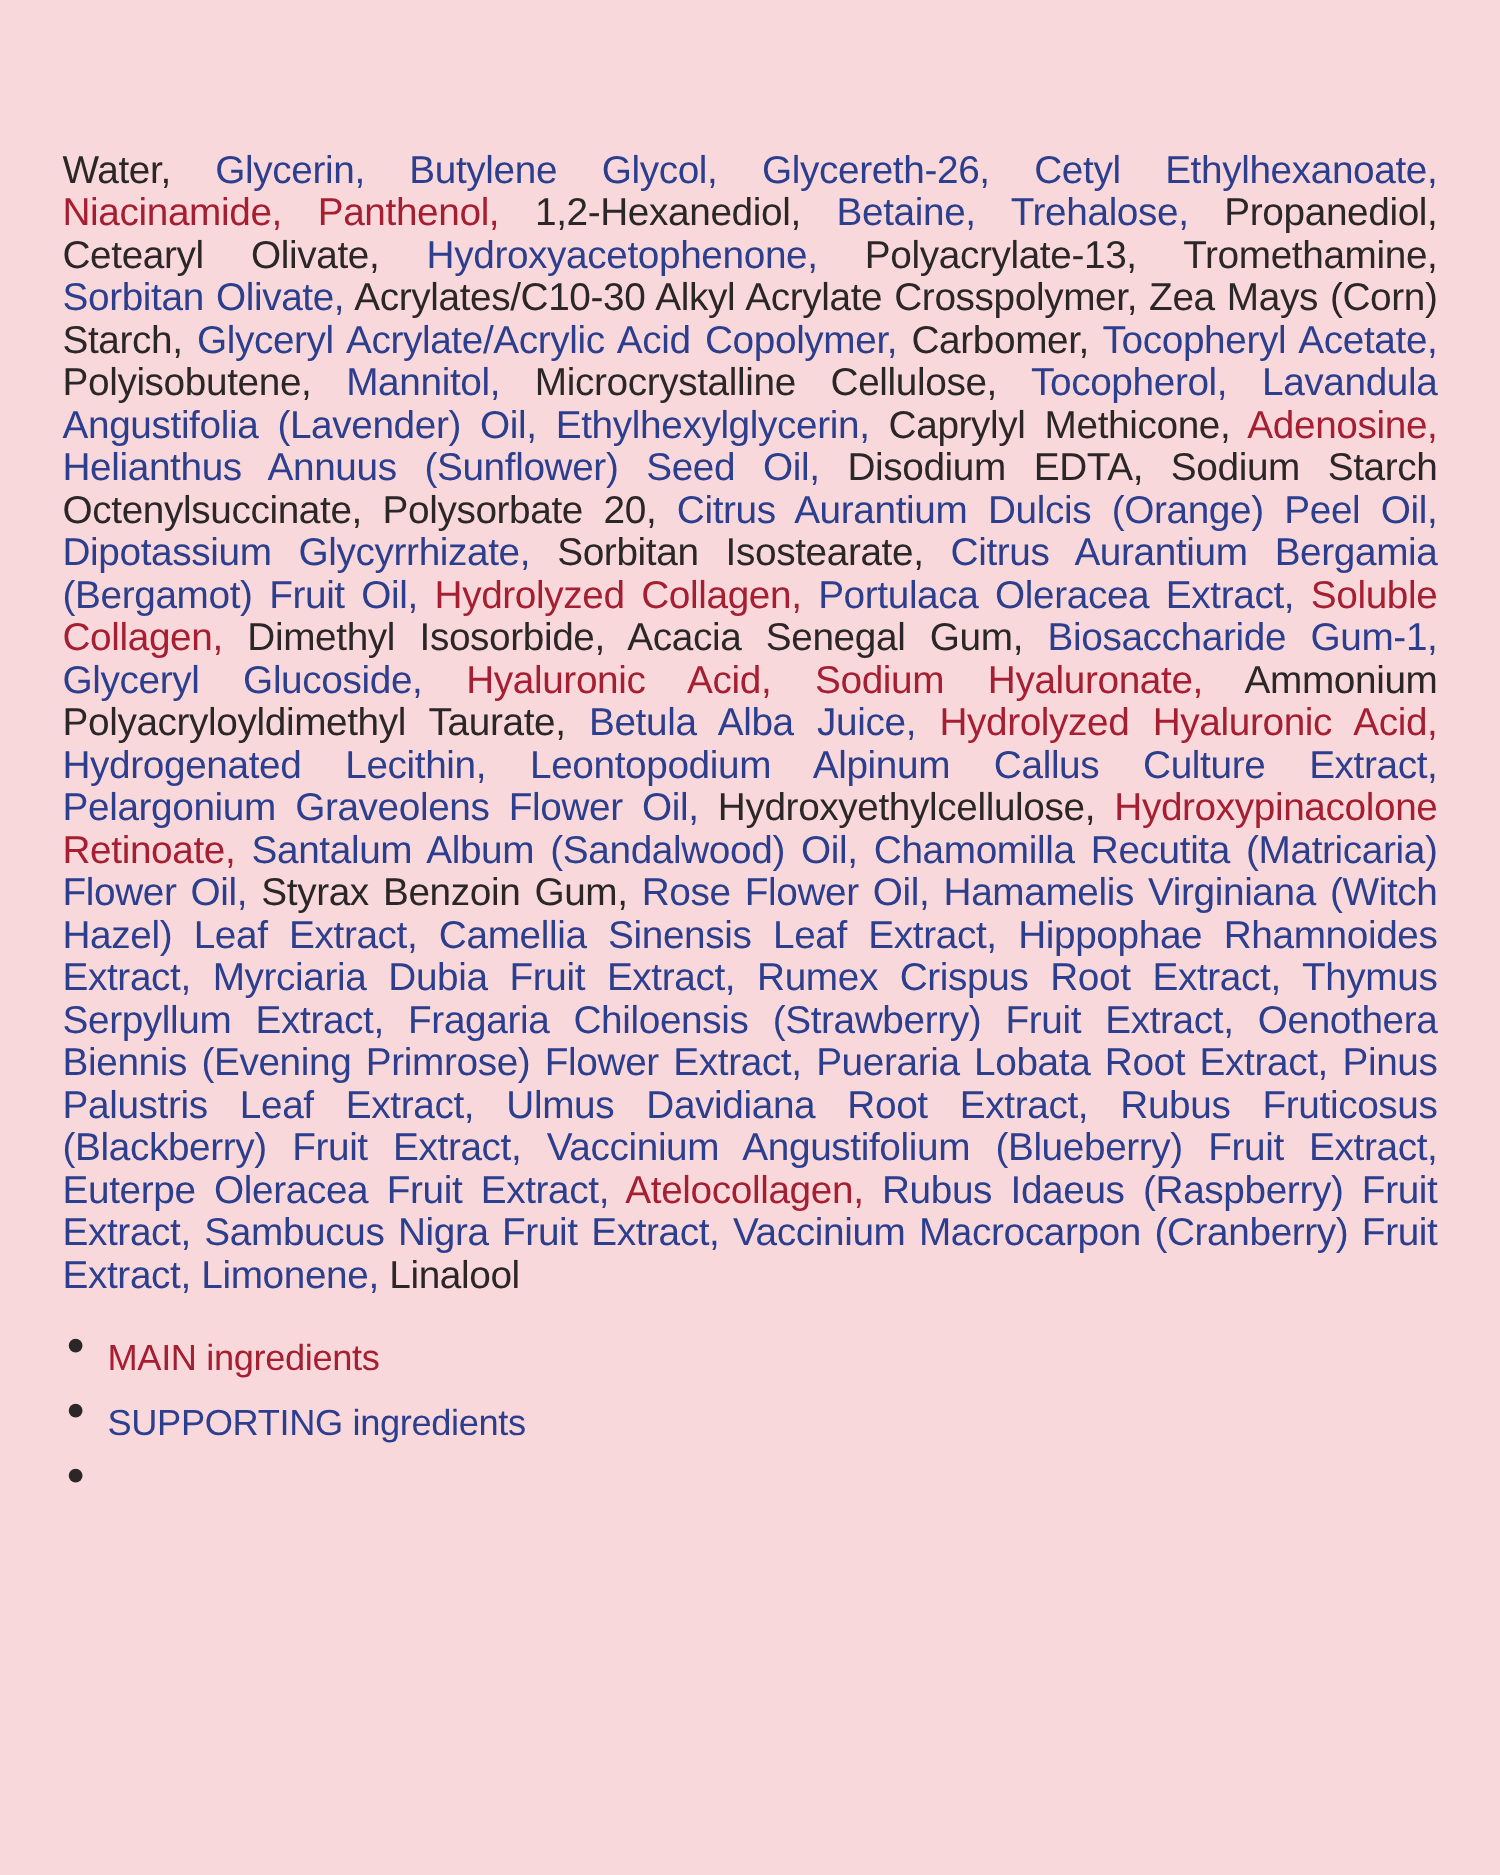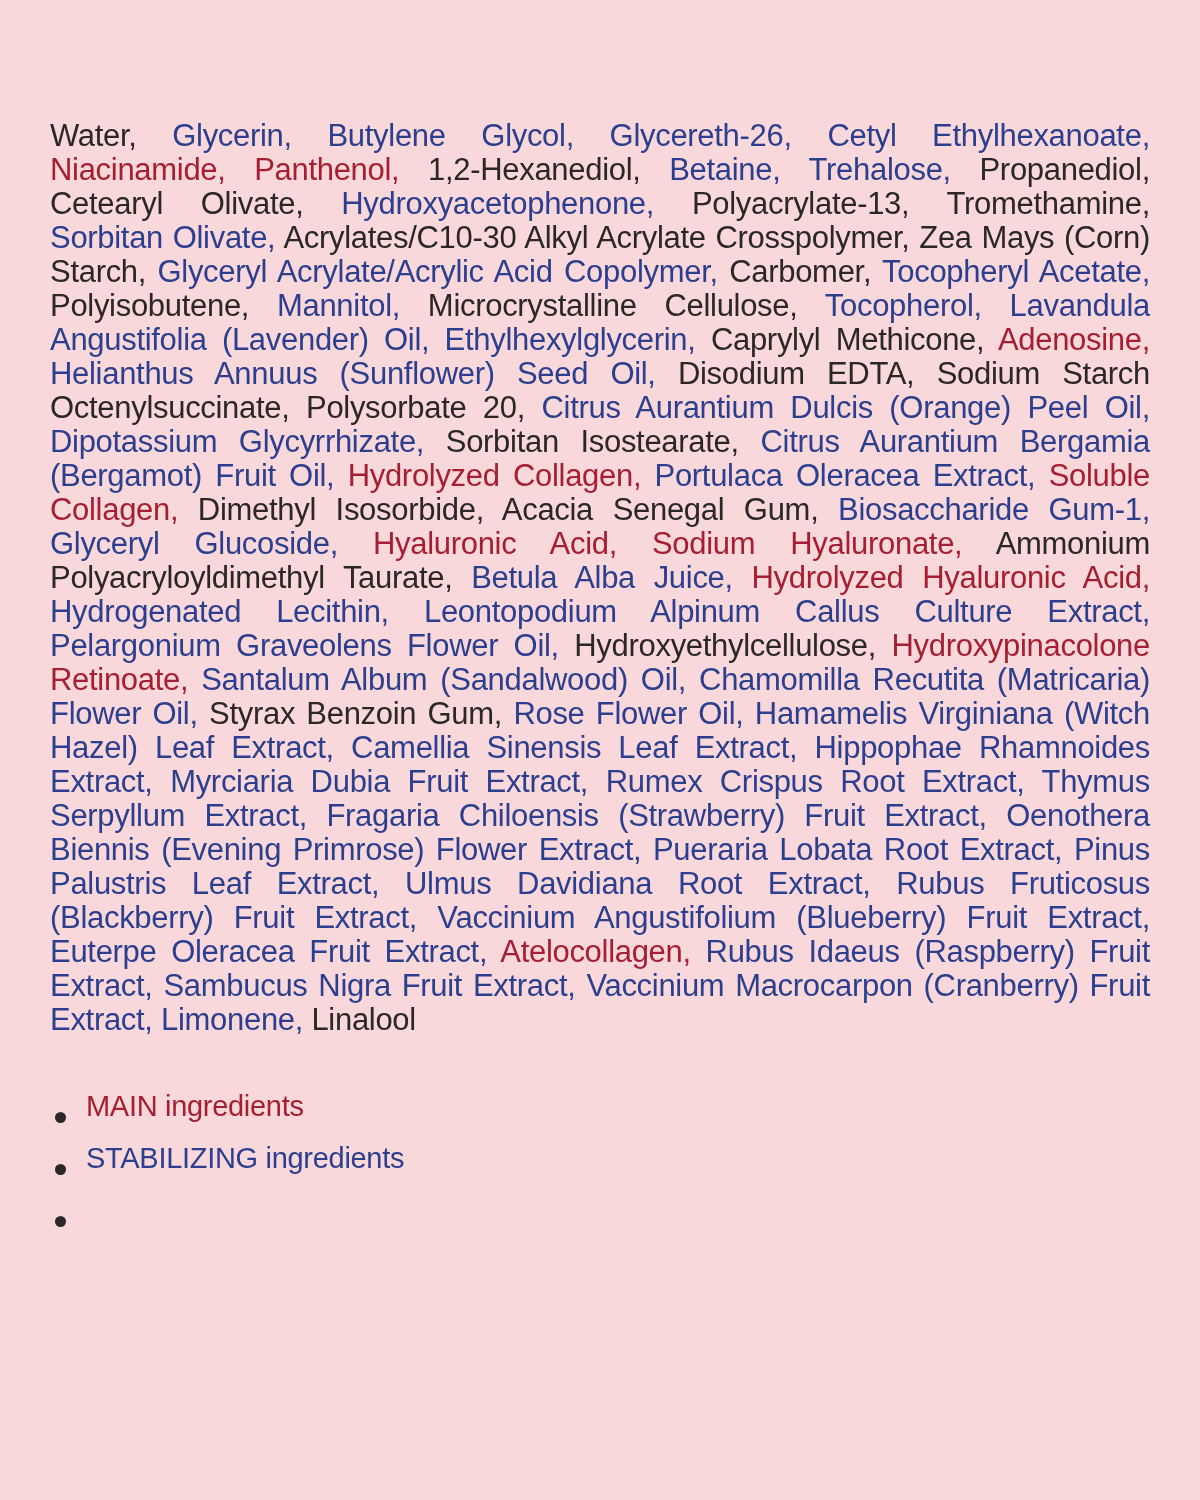--- a/index.html
+++ b/index.html
@@ -30,21 +30,21 @@
   }
   .ing{white-space:normal;}
   .ing.main{color:var(--main);}
   .ing.supporting{color:var(--supporting);}
   .ing.stabilizing{color:var(--stabilizing);}
   .legend{
     margin:34px 50px 0 55px;
   }
   .legend-row{
     display:flex;
-    align-items:flex-end;
+    align-items:flex-start;
     height:52px;
   }
   .bullet{
     width:11px;height:11px;
     border-radius:50%;
     background:var(--stabilizing);
     margin-right:20px;
     flex:0 0 auto;
   }
   .legend-label{
@@ -62,20 +62,20 @@
 
   <p class="ingredients-paragraph"><span class="ing stabilizing">Water,</span> <span class="ing supporting">Glycerin,</span> <span class="ing supporting">Butylene Glycol,</span> <span class="ing supporting">Glycereth-26,</span> <span class="ing supporting">Cetyl Ethylhexanoate,</span> <span class="ing main">Niacinamide,</span> <span class="ing main">Panthenol,</span> <span class="ing stabilizing">1,2-Hexanediol,</span> <span class="ing supporting">Betaine,</span> <span class="ing supporting">Trehalose,</span> <span class="ing stabilizing">Propanediol,</span> <span class="ing stabilizing">Cetearyl Olivate,</span> <span class="ing supporting">Hydroxyacetophenone,</span> <span class="ing stabilizing">Polyacrylate-13,</span> <span class="ing stabilizing">Tromethamine,</span> <span class="ing supporting">Sorbitan Olivate,</span> <span class="ing stabilizing">Acrylates/C10-30 Alkyl Acrylate Crosspolymer,</span> <span class="ing stabilizing">Zea Mays (Corn) Starch,</span> <span class="ing supporting">Glyceryl Acrylate/Acrylic Acid Copolymer,</span> <span class="ing stabilizing">Carbomer,</span> <span class="ing supporting">Tocopheryl Acetate,</span> <span class="ing stabilizing">Polyisobutene,</span> <span class="ing supporting">Mannitol,</span> <span class="ing stabilizing">Microcrystalline Cellulose,</span> <span class="ing supporting">Tocopherol,</span> <span class="ing supporting">Lavandula Angustifolia (Lavender) Oil,</span> <span class="ing supporting">Ethylhexylglycerin,</span> <span class="ing stabilizing">Caprylyl Methicone,</span> <span class="ing main">Adenosine,</span> <span class="ing supporting">Helianthus Annuus (Sunflower) Seed Oil,</span> <span class="ing stabilizing">Disodium EDTA,</span> <span class="ing stabilizing">Sodium Starch Octenylsuccinate,</span> <span class="ing stabilizing">Polysorbate 20,</span> <span class="ing supporting">Citrus Aurantium Dulcis (Orange) Peel Oil,</span> <span class="ing supporting">Dipotassium Glycyrrhizate,</span> <span class="ing stabilizing">Sorbitan Isostearate,</span> <span class="ing supporting">Citrus Aurantium Bergamia (Bergamot) Fruit Oil,</span> <span class="ing main">Hydrolyzed Collagen,</span> <span class="ing supporting">Portulaca Oleracea Extract,</span> <span class="ing main">Soluble Collagen,</span> <span class="ing stabilizing">Dimethyl Isosorbide,</span> <span class="ing stabilizing">Acacia Senegal Gum,</span> <span class="ing supporting">Biosaccharide Gum-1,</span> <span class="ing supporting">Glyceryl Glucoside,</span> <span class="ing main">Hyaluronic Acid,</span> <span class="ing main">Sodium Hyaluronate,</span> <span class="ing stabilizing">Ammonium Polyacryloyldimethyl Taurate,</span> <span class="ing supporting">Betula Alba Juice,</span> <span class="ing main">Hydrolyzed Hyaluronic Acid,</span> <span class="ing supporting">Hydrogenated Lecithin,</span> <span class="ing supporting">Leontopodium Alpinum Callus Culture Extract,</span> <span class="ing supporting">Pelargonium Graveolens Flower Oil,</span> <span class="ing stabilizing">Hydroxyethylcellulose,</span> <span class="ing main">Hydroxypinacolone Retinoate,</span> <span class="ing supporting">Santalum Album (Sandalwood) Oil,</span> <span class="ing supporting">Chamomilla Recutita (Matricaria) Flower Oil,</span> <span class="ing stabilizing">Styrax Benzoin Gum,</span> <span class="ing supporting">Rose Flower Oil,</span> <span class="ing supporting">Hamamelis Virginiana (Witch Hazel) Leaf Extract,</span> <span class="ing supporting">Camellia Sinensis Leaf Extract,</span> <span class="ing supporting">Hippophae Rhamnoides Extract,</span> <span class="ing supporting">Myrciaria Dubia Fruit Extract,</span> <span class="ing supporting">Rumex Crispus Root Extract,</span> <span class="ing supporting">Thymus Serpyllum Extract,</span> <span class="ing supporting">Fragaria Chiloensis (Strawberry) Fruit Extract,</span> <span class="ing supporting">Oenothera Biennis (Evening Primrose) Flower Extract,</span> <span class="ing supporting">Pueraria Lobata Root Extract,</span> <span class="ing supporting">Pinus Palustris Leaf Extract,</span> <span class="ing supporting">Ulmus Davidiana Root Extract,</span> <span class="ing supporting">Rubus Fruticosus (Blackberry) Fruit Extract,</span> <span class="ing supporting">Vaccinium Angustifolium (Blueberry) Fruit Extract,</span> <span class="ing supporting">Euterpe Oleracea Fruit Extract,</span> <span class="ing main">Atelocollagen,</span> <span class="ing supporting">Rubus Idaeus (Raspberry) Fruit Extract,</span> <span class="ing supporting">Sambucus Nigra Fruit Extract,</span> <span class="ing supporting">Vaccinium Macrocarpon (Cranberry) Fruit Extract,</span> <span class="ing supporting">Limonene,</span> <span class="ing stabilizing">Linalool</span></p>
 
   <div class="legend">
     <div class="legend-row main">
       <span class="bullet"></span>
       <span class="legend-label">MAIN ingredients</span>
     </div>
     <div class="legend-row supporting">
       <span class="bullet"></span>
-      <span class="legend-label">STABILIZING ingredients</span>
+      <span class="legend-label">SUPPORTING ingredients</span>
     </div>
     <div class="legend-row stabilizing">
       <span class="bullet"></span>
     </div>
   </div>
 
 </div>
 
 </body></html>

